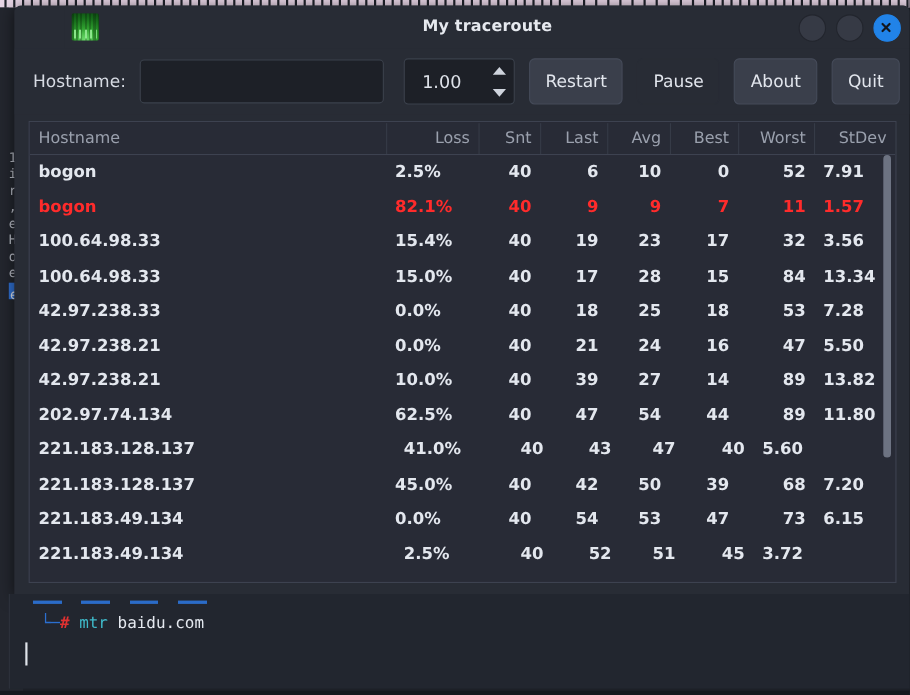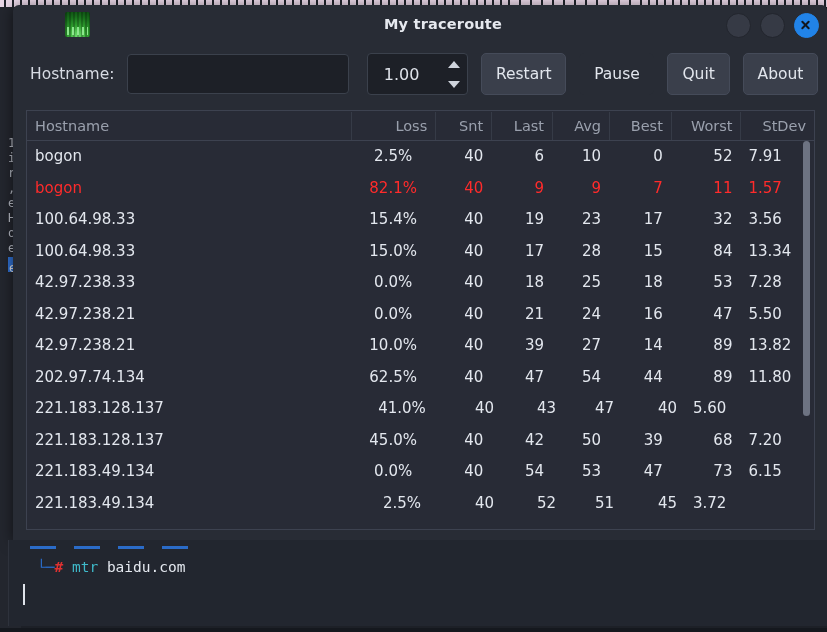--- a/index.html
+++ b/index.html
@@ -253,40 +253,41 @@
     padding: 0 8px;
     border-left: 1px solid #363b47;
     line-height: 28px;
     height: 28px;
   }
   .thead .th:first-child { border-left: none; }
   .tbody {
     position: relative;
     height: 390px;
     overflow: hidden;
+    font-weight: bold;
   }
   .trow {
     display: flex;
     height: 31.5px;
     align-items: center;
   }
   .trow .td {
     font-size: 15px;
     color: #e3e7ee;
     box-sizing: border-box;
     padding: 0 8px;
     line-height: 31.5px;
     white-space: nowrap;
     overflow: hidden;
   }
   .trow.alert .td { color: #ff2b2b; }
 
   
   .c-host  { width: 332px; text-align: left; }
-  .c-loss  { width: 86px;  text-align: center; }
+  .c-loss  { width: 86px;  text-align: left; }
   .c-snt   { width: 57px;  text-align: right; }
   .c-last  { width: 62px;  text-align: right; }
   .c-avg   { width: 58px;  text-align: right; }
   .c-best  { width: 63px;  text-align: right; }
   .c-worst { width: 71px;  text-align: right; }
   .c-stdev { width: 75px;  text-align: left; }
 
   .thead .c-host { text-align: left; }
   .thead .c-loss, .thead .c-snt, .thead .c-last, .thead .c-avg,
   .thead .c-best, .thead .c-worst, .thead .c-stdev { text-align: right; }
@@ -491,22 +492,22 @@
           <div class="spin-arrow up">
               <i></i>
             </div>
           <div class="spin-arrow down">
               <i></i>
             </div>
         </div>
       </div>
       <button class="tb-btn">Restart</button>
       <button class="tb-btn flat">Pause</button>
+      <button class="tb-btn">About</button>
       <button class="tb-btn">Quit</button>
-      <button class="tb-btn">About</button>
     </div>
 
     <div class="table-wrap">
       <div class="thead" id="thead">
           <div class="th c-host">Hostname</div>
           <div class="th c-loss">Loss</div>
           <div class="th c-snt">Snt</div>
           <div class="th c-last">Last</div>
           <div class="th c-avg">Avg</div>
           <div class="th c-best">Best</div>

